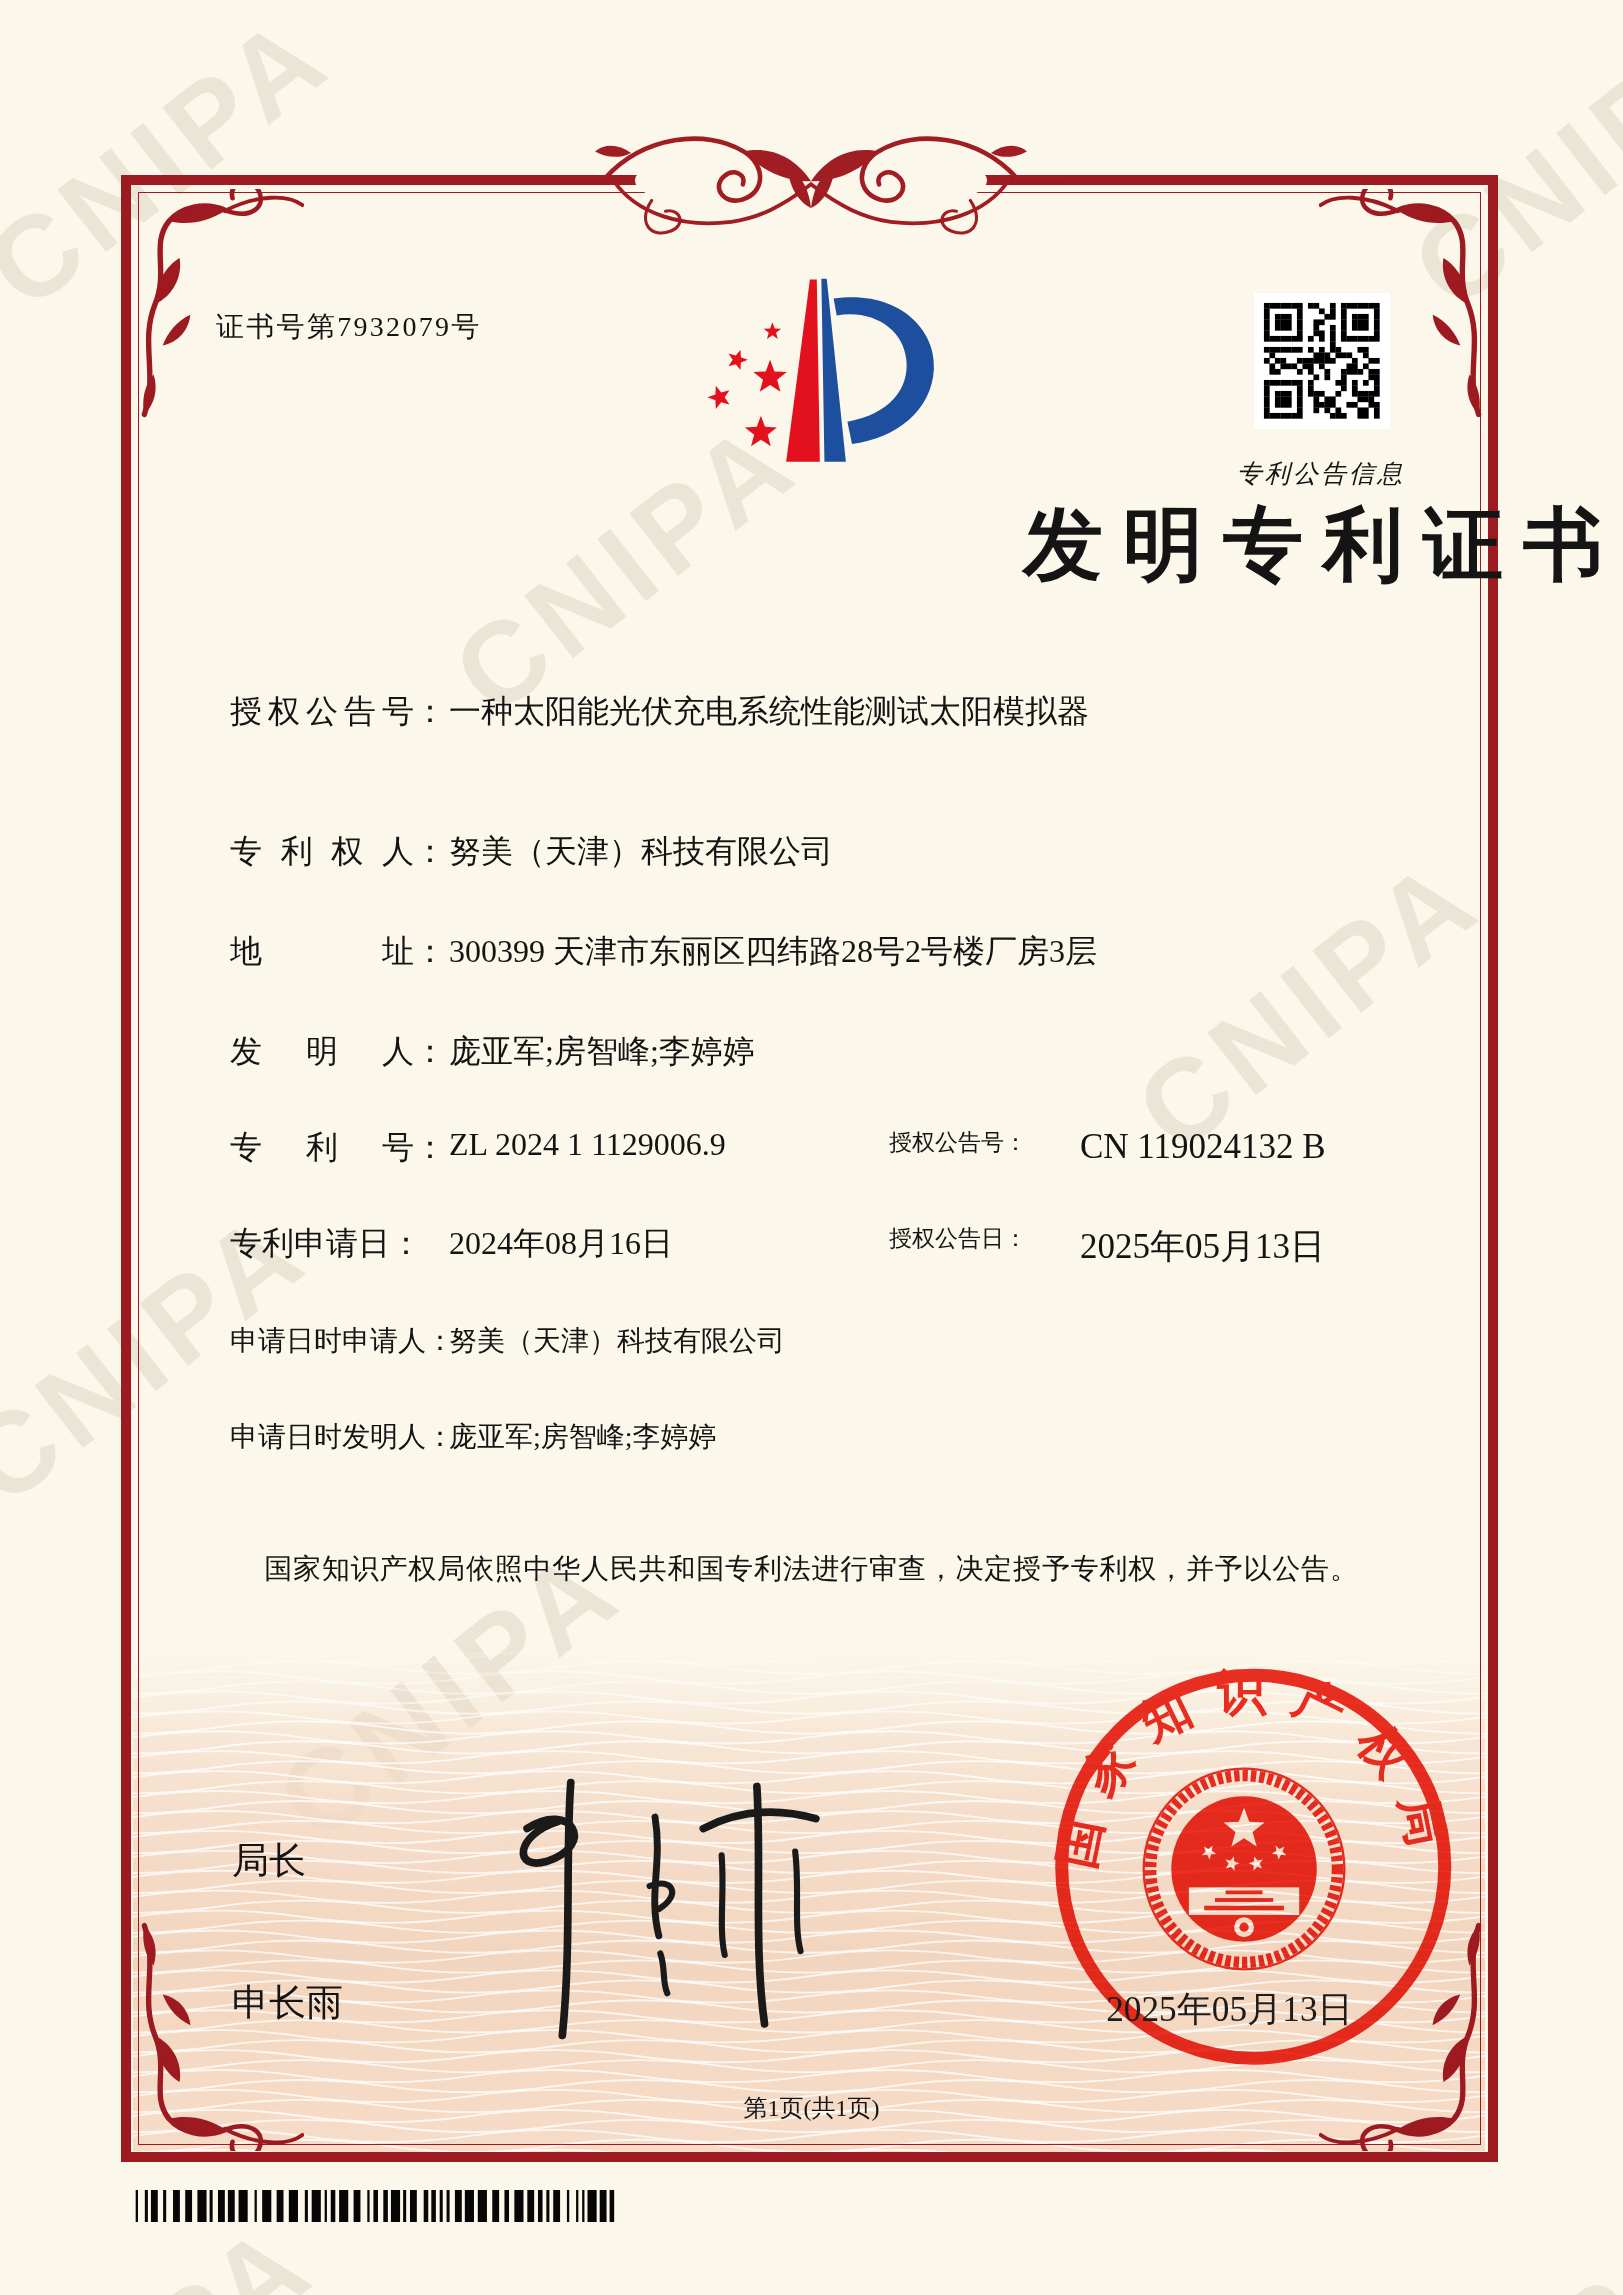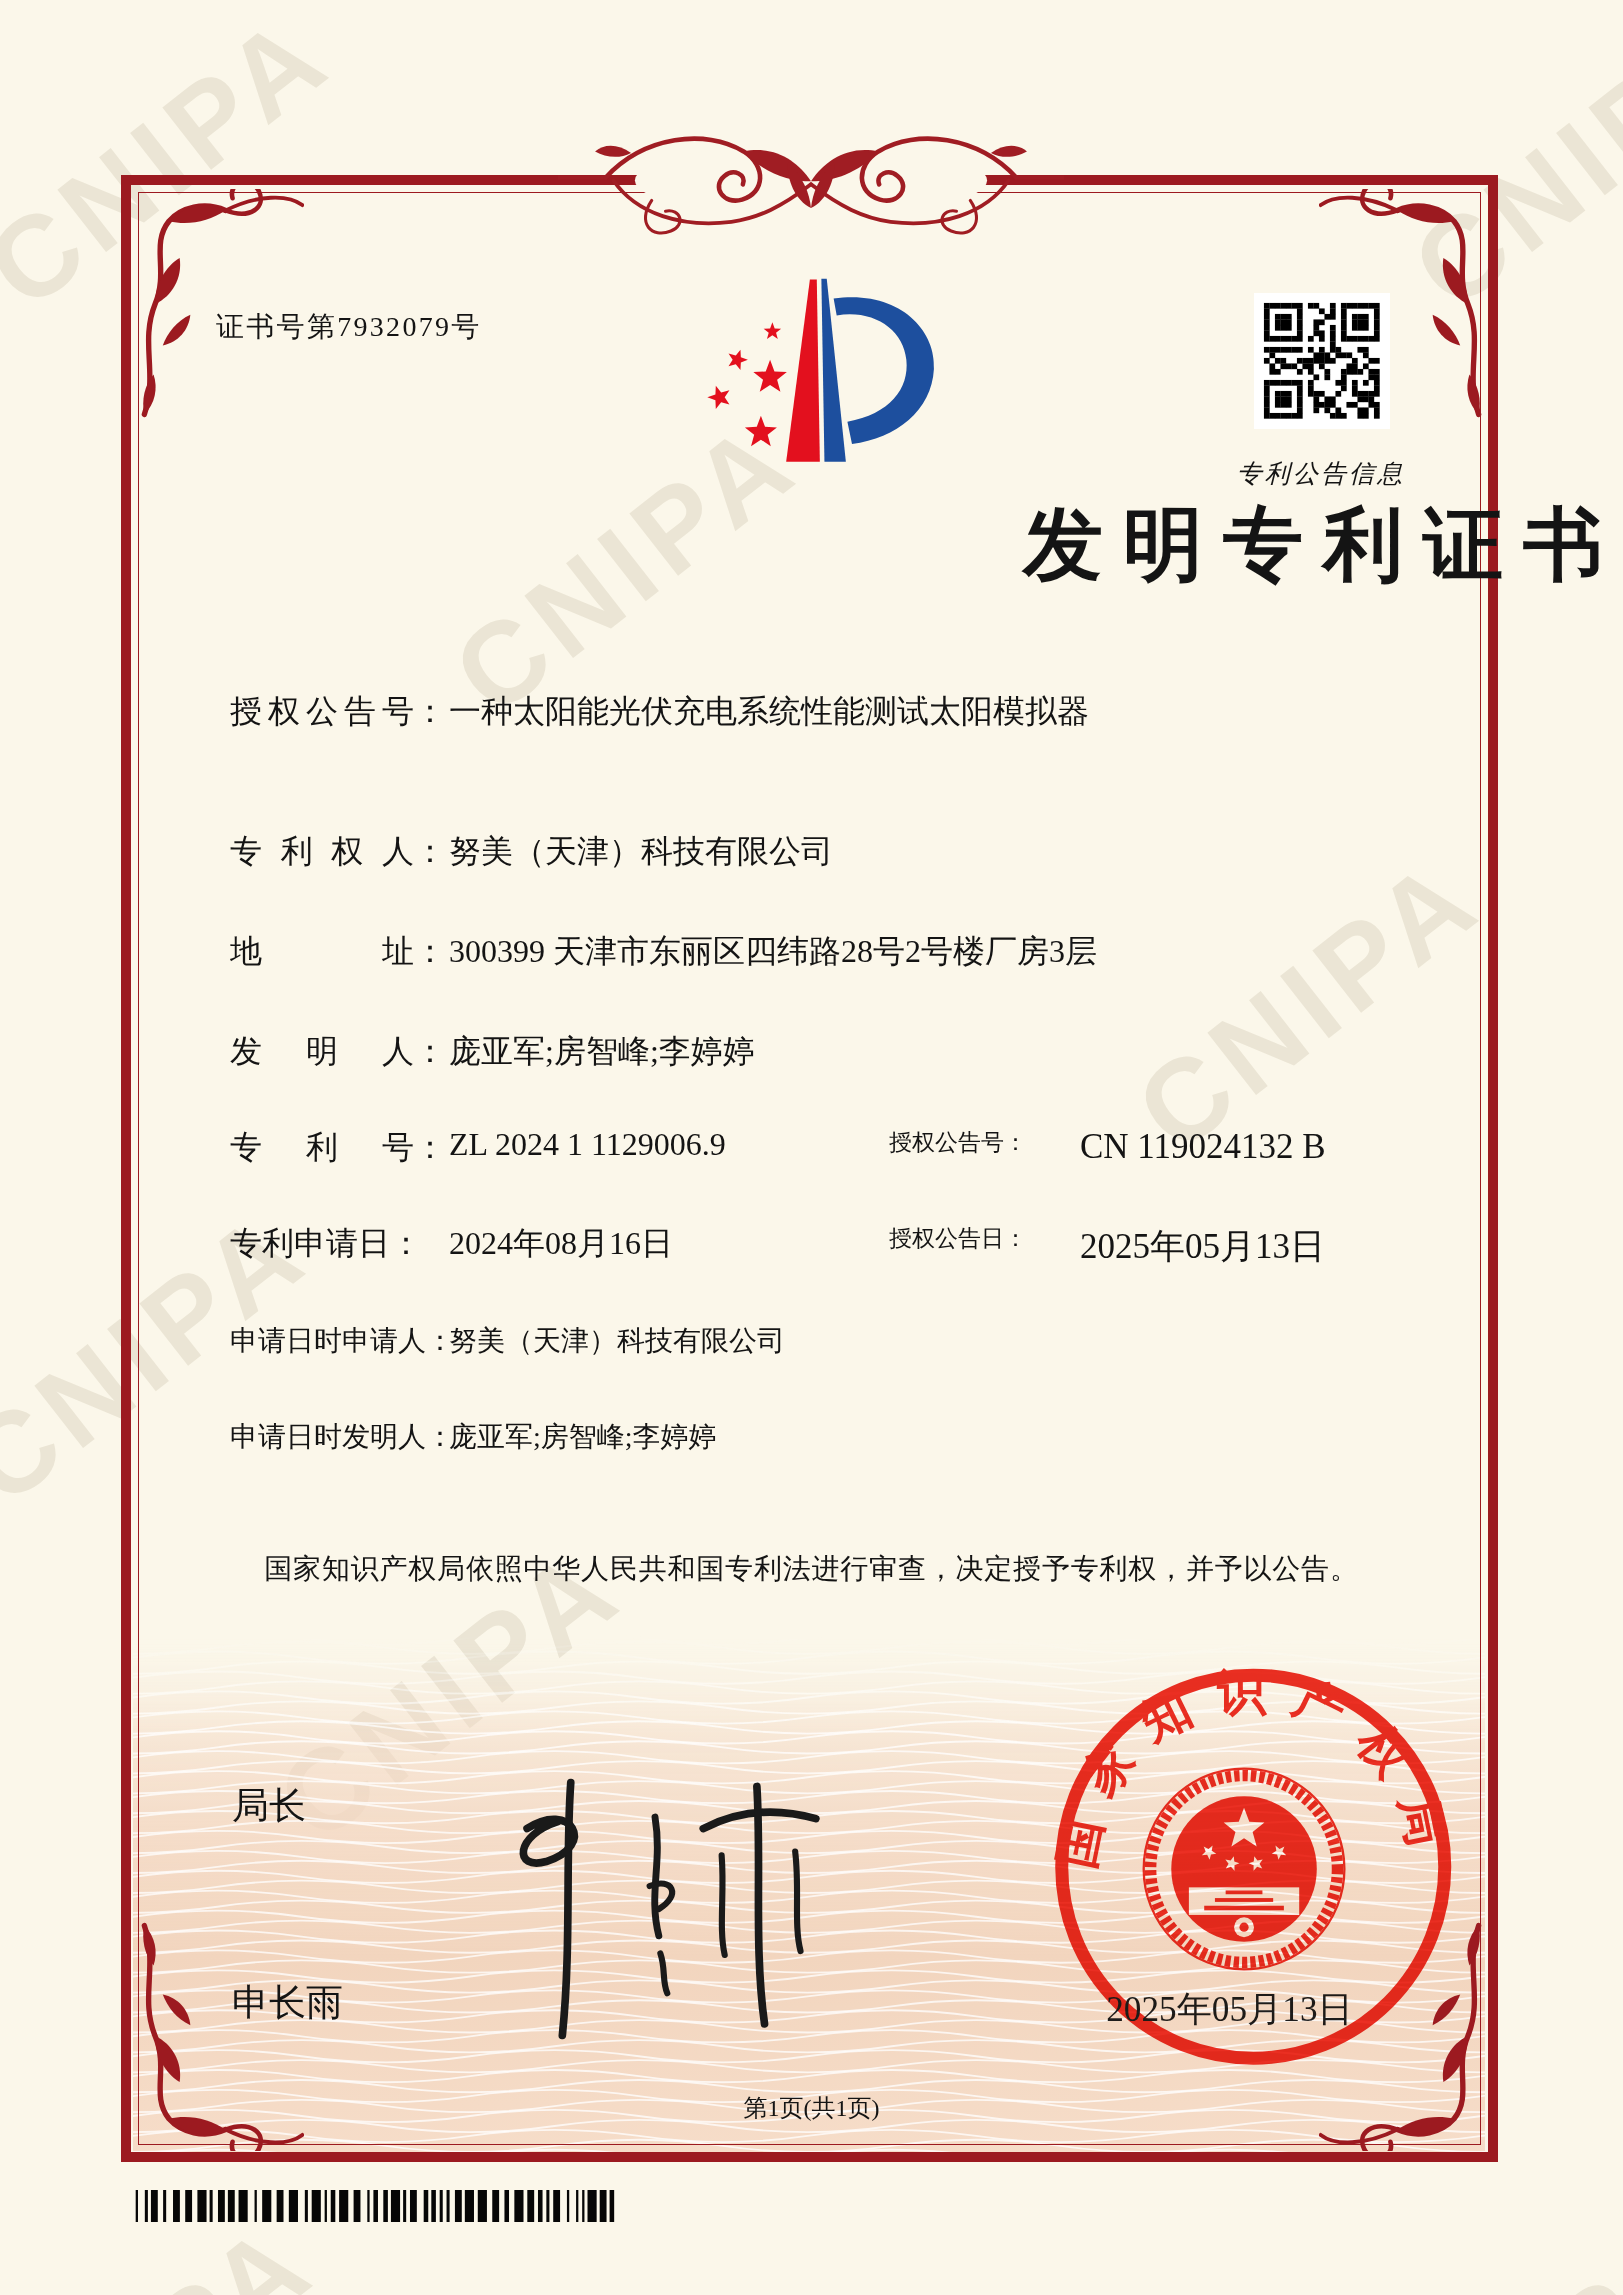--- a/index.html
+++ b/index.html
@@ -31,21 +31,21 @@
   .valR{position:absolute;left:1080px;font-size:35px;white-space:nowrap;}
   .small .lbl,.small .val{font-size:28px;}
   
   .stmt{position:absolute;left:0;right:0;text-align:center;font-size:28px;letter-spacing:0.8px;}
   
   .wavepanel{position:absolute;left:133px;top:1633px;width:1352px;height:523px;
      background:linear-gradient(180deg,rgba(243,215,194,0) 0px,rgba(243,215,194,.40) 77px,
        rgba(243,215,194,.8) 184px,#f2d5be 322px,#f6ddc9 100%);
      -webkit-mask-image:linear-gradient(180deg,transparent 0,#000 100px);
      mask-image:linear-gradient(180deg,transparent 0,#000 100px);}
-  .sigtitle{position:absolute;left:232px;top:1781px;font-size:37px;
+  .sigtitle{position:absolute;left:232px;top:1836px;font-size:37px;
             font-family:"Liberation Sans","DejaVu Sans",sans-serif;font-weight:500;}
   .signame{position:absolute;left:232px;top:1978px;font-size:37px;
             font-family:"Liberation Sans","DejaVu Sans",sans-serif;font-weight:500;}
   .footer{position:absolute;left:0;right:0;top:2092px;text-align:center;font-size:24px;}
   .seal{position:absolute;left:1043px;top:1656px;width:422px;height:429px;
         mix-blend-mode:multiply;opacity:.95;}
   .sig{position:absolute;left:498px;top:1771px;width:337px;height:276px;}
   svg{display:block;}
 </style>
 </head>

